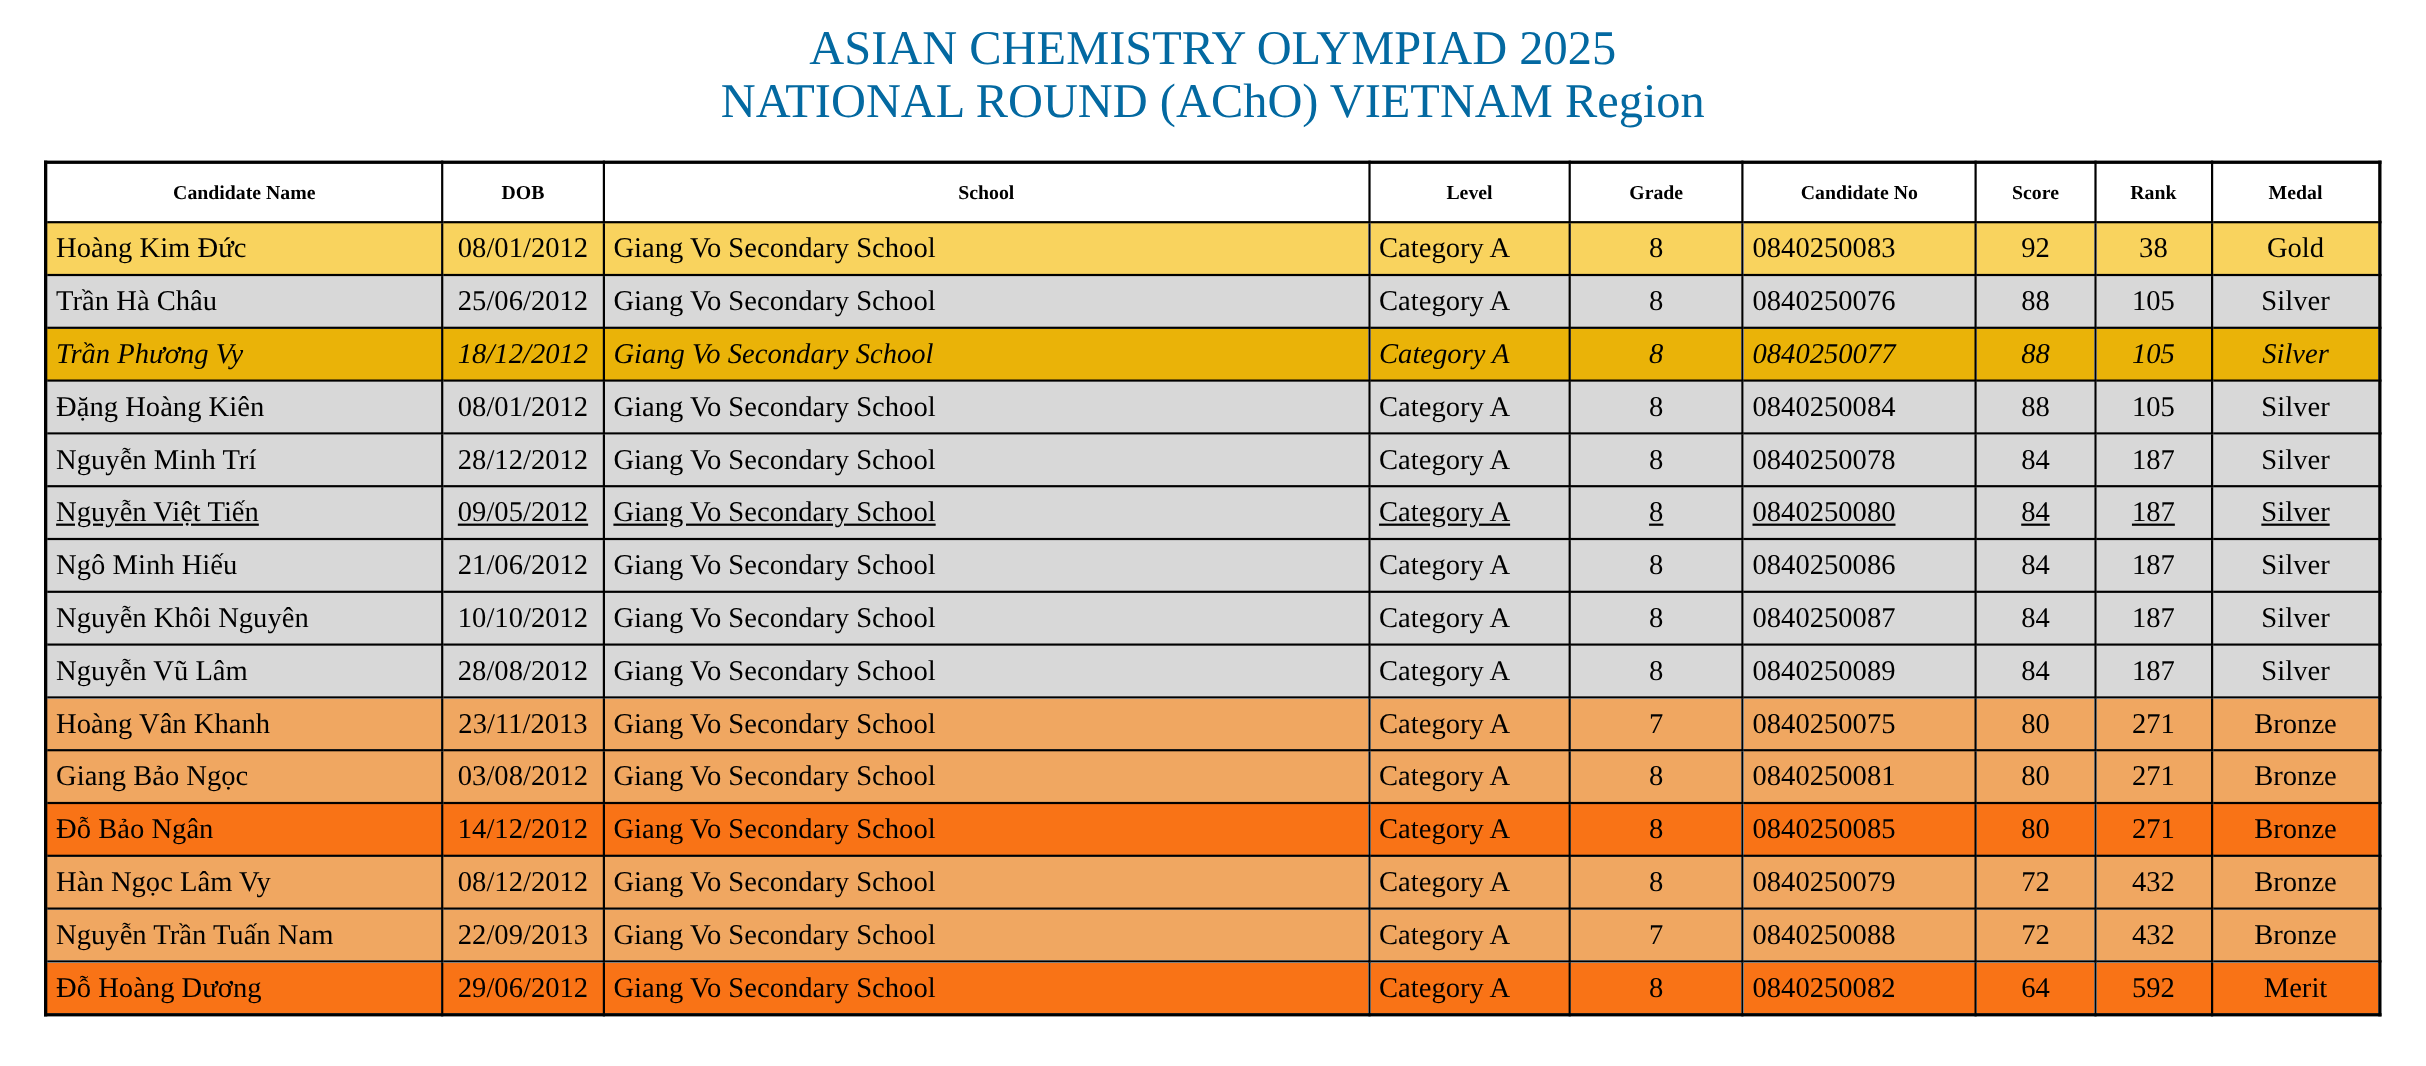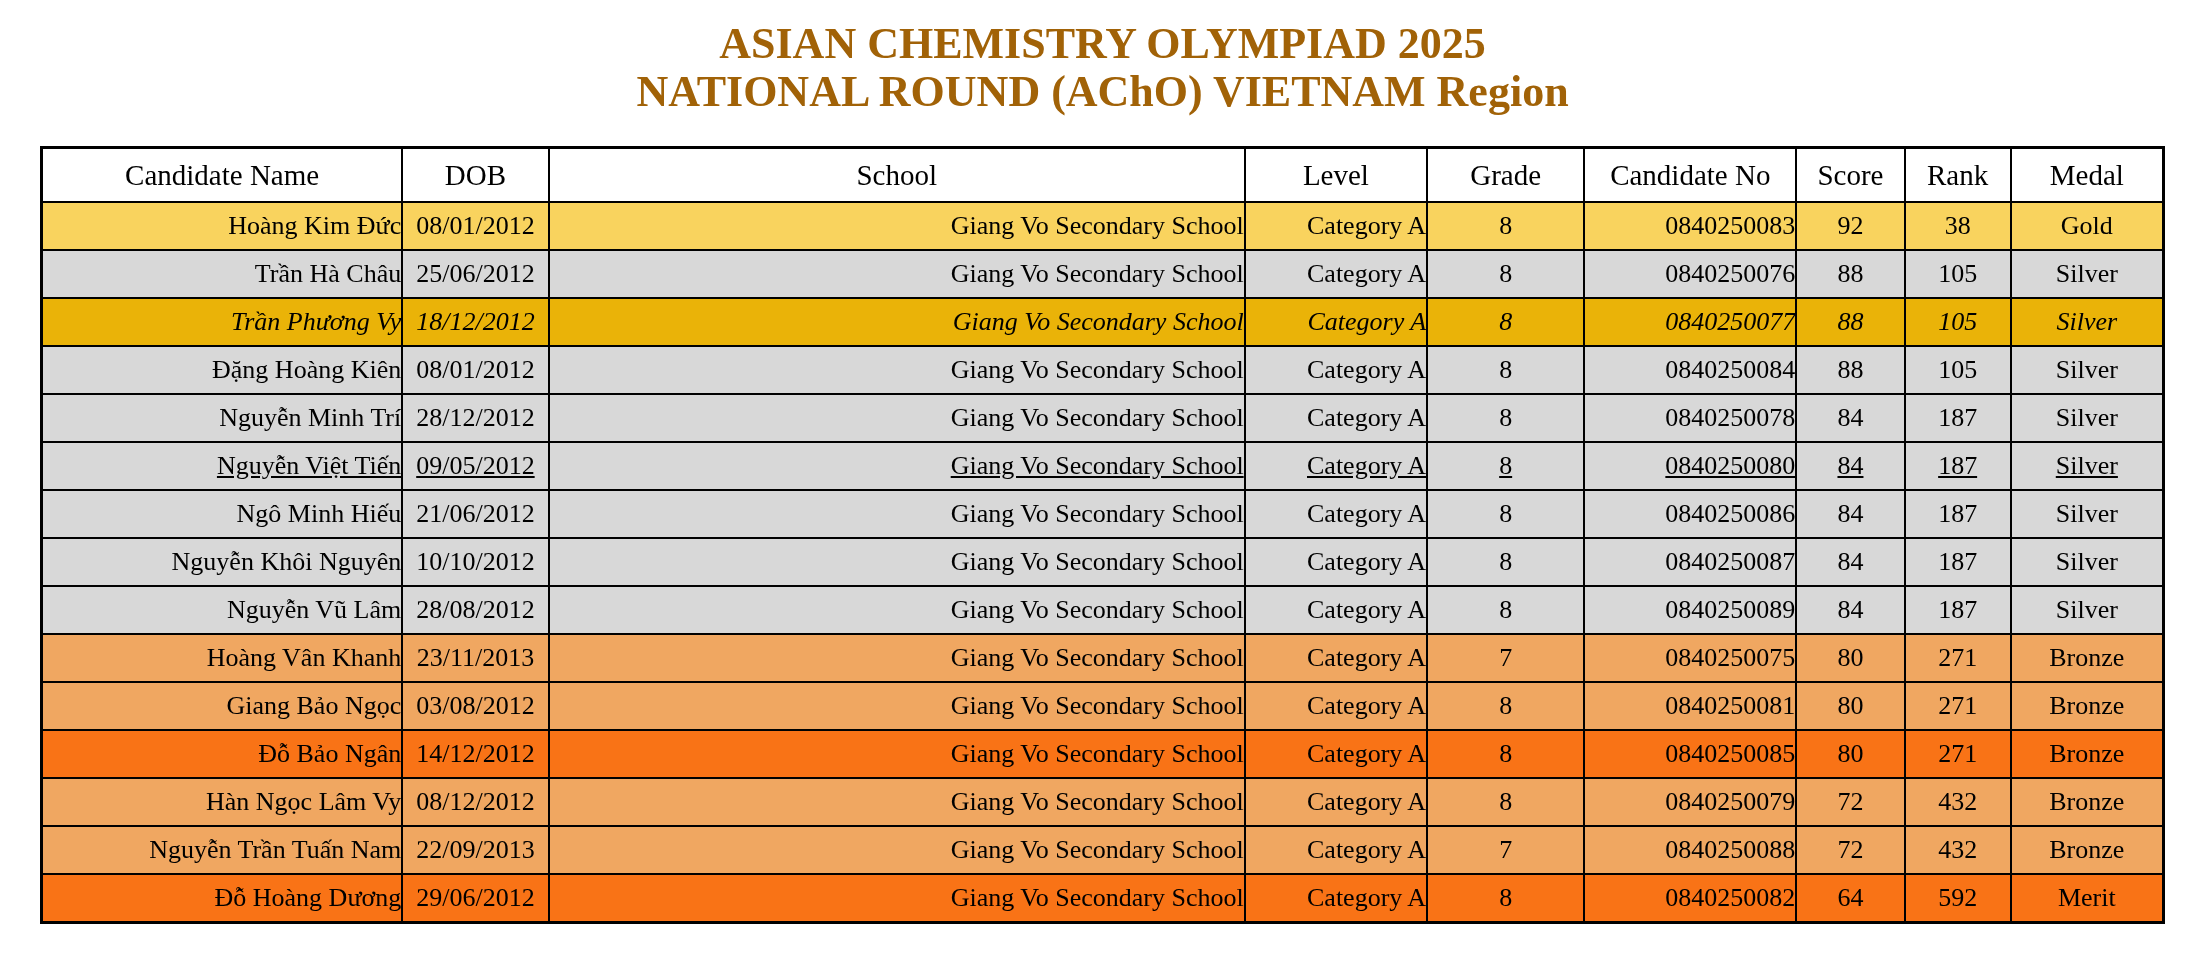--- a/index.html
+++ b/index.html
@@ -11,52 +11,52 @@
     width: 2205px;
     height: 969px;
     font-family: "Liberation Serif", "DejaVu Serif", serif;
     color: #000000;
   }
   .title-wrap {
     padding-top: 20px;
   }
   .title-line {
     text-align: center;
-    font-weight: 700;
+    font-weight: 400;
     font-size: 44px;
     line-height: 48px;
-    color: #a16207;
+    color: #0369a1;
   }
   table.results {
     border-collapse: collapse;
     table-layout: fixed;
     width: 2125px;
     margin: 30px 40px 0 40px;
     border: 3px solid #000000;
   }
   th {
     height: 52px;
-    font-weight: 400;
-    font-size: 29px;
+    font-weight: 700;
+    font-size: 18px;
     text-align: center;
     background: #ffffff;
     border: 2px solid #000000;
     padding: 0;
     overflow: hidden;
   }
   td {
     height: 46px;
     font-size: 26px;
     border: 2px solid #000000;
     padding: 0;
     vertical-align: middle;
     overflow: hidden;
     white-space: nowrap;
   }
-  td.align-left { text-align: right; padding-left: 8px; }
+  td.align-left { text-align: left; padding-left: 8px; }
   td.align-center { text-align: center; }
 </style>
 </head>
 <body>
 
 <div class="title-wrap">
   <div class="title-line">ASIAN CHEMISTRY OLYMPIAD 2025</div>
   <div class="title-line">NATIONAL ROUND (AChO) VIETNAM Region</div>
 </div>
 

